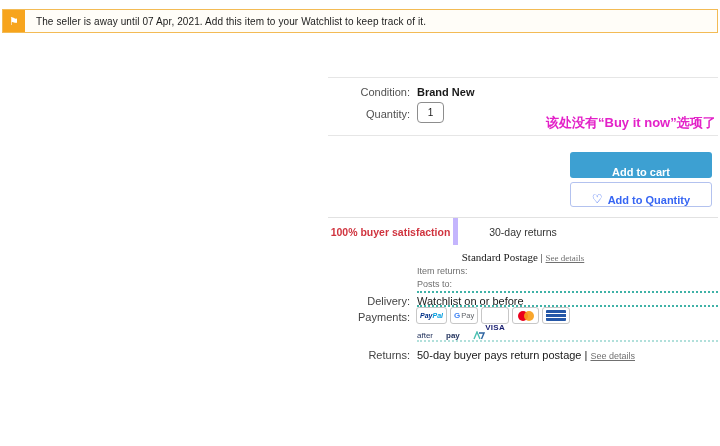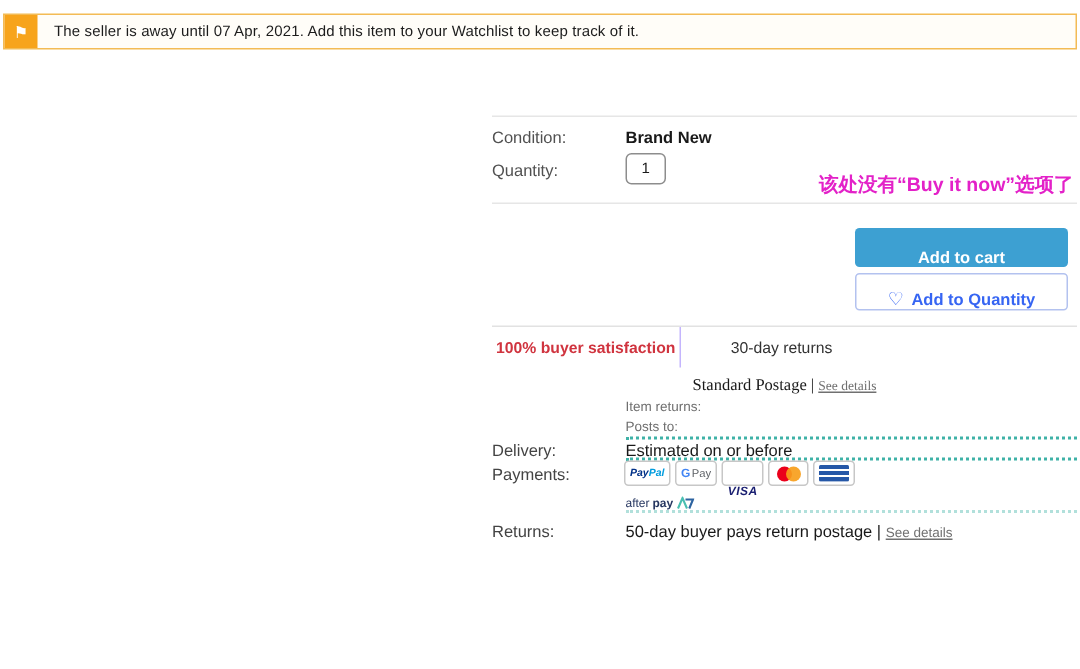--- a/index.html
+++ b/index.html
@@ -13,21 +13,21 @@
   .banner-icon { width:22px; background:#f7a41c; color:#ffffff; display:flex;
                  align-items:center; justify-content:center; font-size:11px; flex:0 0 22px; }
   .banner-text { display:flex; align-items:center; padding-left:11px; font-size:10px;
                  color:#1c1c1c; letter-spacing:.1px; }
 
   
   .hr { left:328px; width:390px; height:0; border-top:1px solid #e6e6e6; }
   .hr1 { top:77px; } .hr2 { top:135px; }
 
   
-  .lbl { width:82px; left:328px; text-align:left; font-size:11px; color:#515151; }
+  .lbl { width:82px; left:328px; text-align:right; font-size:11px; color:#515151; }
   .val { left:417px; font-size:11px; color:#191919; }
   .cond-lbl { top:86px; } .cond-val { top:86px; font-weight:bold; }
   .qty-lbl { top:108px; }
   .qty-input { left:417px; top:102px; width:27px; height:21px; border:1px solid #8d8d8d;
                border-radius:4px; font-size:10px; color:#191919; text-align:center;
                font-family:inherit; background:#fff; }
 
   
   .annotation { left:546px; top:113px; width:176px; font-size:13px; font-weight:bold;
                 color:#e321c8; line-height:20px; }
@@ -40,21 +40,21 @@
                color:#3665f3; font-weight:bold; gap:5px; }
   .heart { font-weight:normal; font-size:12px; }
 
   
   .hl-row { left:328px; top:217px; width:390px; height:28px; border-top:1px solid #e2e2e2;
             display:flex; align-items:center; }
   .hl-col { text-align:left; font-size:10.5px; color:#333333; height:100%;
             display:flex; align-items:center; justify-content:center; }
   .hl-c1 { width:125px; color:#d0343f; font-weight:bold; }
   .hl-c2 { width:130px; border-left:1px solid #e2e2e2; }
-  .hl-c3 { width:135px; border-left:1px solid #c4b5fd; }
+  .hl-c3 { width:135px; border-left:5px solid #c4b5fd; }
 
   
   .postage { left:328px; top:251px; width:390px; text-align:center; font-size:11px; color:#191919;font-family:Liberation Serif, serif; }
   .see-details { font-size:9px; color:#707070; text-decoration:underline; cursor:pointer; }
   .tiny { left:417px; font-size:9px; color:#6f6f6f; }
   .loc { top:266px; } .posts { top:279px; }
   .dotted { left:417px; width:301px; height:0; border-top:2px dotted #3fb2a7; }
   .dot1 { top:291px; } .dot2 { top:305px; } .dot3 { top:340px; opacity:.4; }
   .dlv-lbl { top:295px; color:#444444; } .dlv-val { top:295px; }
   .pay-lbl { top:311px; color:#444444; }
@@ -62,29 +62,29 @@
 
   
   .badges { left:416px; top:307px; display:flex; gap:3px; align-items:center; }
   .badge { height:17px; min-width:27px; padding:0 3px; background:#ffffff;
            border:1px solid #c7c7c7; border-radius:3px; display:flex;
            align-items:center; justify-content:center; }
   .pp { font-size:7px; font-style:italic; font-weight:bold; }
   .pp-1 { color:#003087; } .pp-2 { color:#009cde; }
   .gp-g { font-size:8px; font-weight:bold; color:#4285f4; margin-right:1px; }
   .gp-t { font-size:7.5px; color:#5f6368; }
-  .visa { font-size:8px; font-weight:bold; font-style:italic; color:#1a1f71; letter-spacing:.3px;margin-top:24px; }
+  .visa { font-size:8px; font-weight:bold; color:#1a1f71; letter-spacing:.3px;margin-top:24px; }
   .mc-c { width:10px; height:10px; border-radius:50%; display:inline-block; }
   .mc-red { background:#eb001b; } .mc-org { background:#f79e1b; margin-left:-4px; opacity:.92; }
   .amex-box { width:20px; height:11px; background:#2557a7; border-radius:1px;
               background-image:linear-gradient(#2557a7 3px,#ffffff 3px,#ffffff 4px,#2557a7 4px,
                 #2557a7 7px,#ffffff 7px,#ffffff 8px,#2557a7 8px); }
 
   
-  .afterpay { left:417px; top:331px; display:flex; align-items:center; gap:2px; }
+  .afterpay { left:417px; top:331px; display:flex; align-items:center; gap:13px; }
   .ap-after { font-size:8px; color:#25355f; }
   .ap-pay { font-size:8px; font-weight:bold; color:#25355f; }
   .ap-mark { display:inline-block; }
 </style>
 </head>
 <body>
 
 <div class="abs banner">
   <div class="banner-icon">
     <span>⚑</span>
@@ -122,21 +122,21 @@
 </div>
 
 <div class="abs tiny loc">Item returns:</div>
 <div class="abs tiny posts">Posts to:</div>
 
 <div class="abs dotted dot1"></div>
 <div class="abs dotted dot2"></div>
 <div class="abs dotted dot3"></div>
 
 <div class="abs lbl dlv-lbl">Delivery:</div>
-<div class="abs val dlv-val">Estimated on or before</div>
+<div class="abs val dlv-val">Watchlist on or before</div>
 
 <div class="abs lbl pay-lbl">Payments:</div>
 <div class="abs badges">
   <div class="badge">
     <span class="pp pp-1">Pay</span>
       <span class="pp pp-2">Pal</span>
   </div>
   <div class="badge">
     <span class="gp-g">G</span>
       <span class="gp-t">Pay</span>

